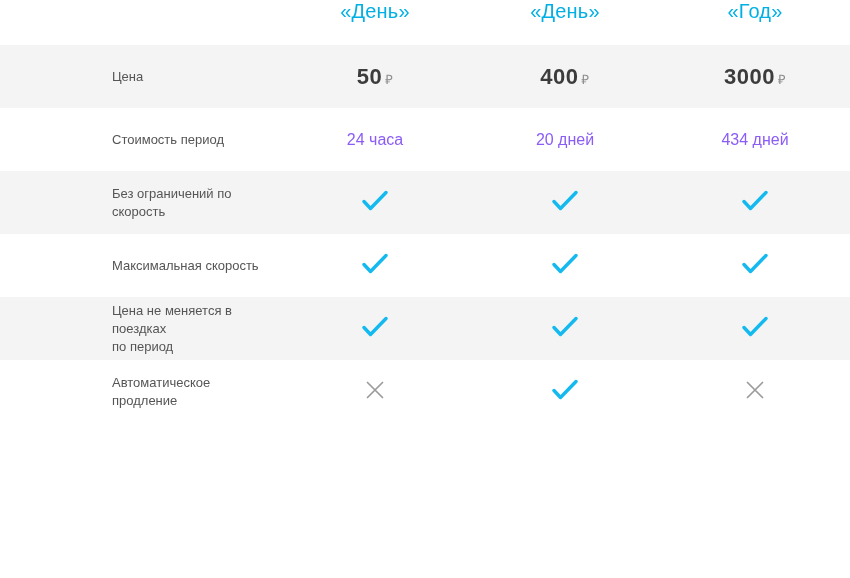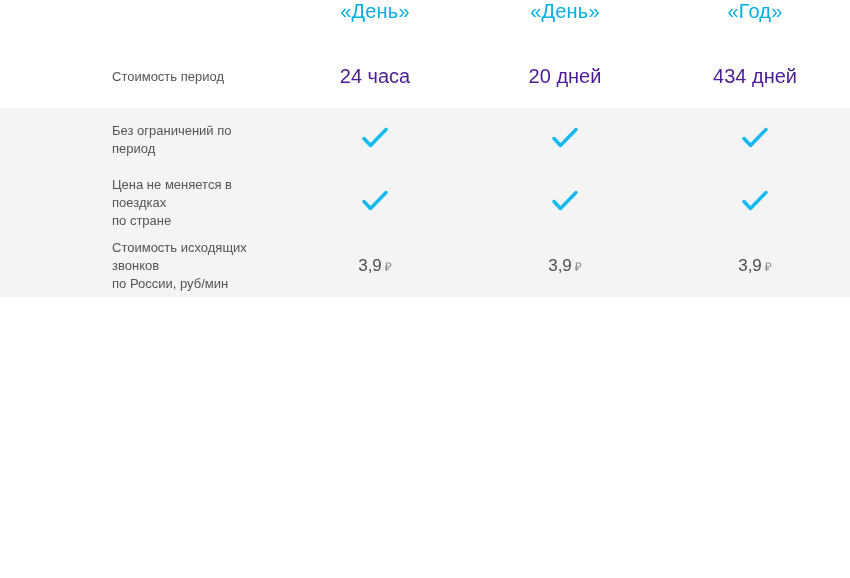--- a/index.html
+++ b/index.html
@@ -76,22 +76,22 @@
   }
   .price .rub {
     font-size: 13px;
     font-weight: normal;
     color: #8d8d8d;
     margin-left: 3px;
     vertical-align: baseline;
   }
 
   .period {
-    font-size: 20px;
-    color: #4c1d95;
+    font-size: 16px;
+    color: #8b5cf6;
   }
 
   .money {
     font-size: 17px;
     color: #4f4f4f;
   }
   .money .rub {
     font-size: 12px;
     color: #8d8d8d;
     margin-left: 3px;
@@ -124,54 +124,80 @@
     <tr>
       <th class="pad"></th>
       <th class="pad"></th>
       <th class="plan-name">«День»</th>
       <th class="plan-name">«День»</th>
       <th class="plan-name">«Год»</th>
 
     </tr>
   </thead>
   <tbody id="tbody">
+      <tr class="odd">
+        <td class="lead-pad"></td>
+        <td class="feature">Цена</td>
+        <td class="cell"><span class="price">50<span class="rub">₽</span></span></td>
+        <td class="cell"><span class="price">400<span class="rub">₽</span></span></td>
+        <td class="cell"><span class="price">3000<span class="rub">₽</span></span></td>
+      </tr>
       <tr class="even">
         <td class="lead-pad"></td>
         <td class="feature">Стоимость период</td>
         <td class="cell"><span class="period">24 часа</span></td>
         <td class="cell"><span class="period">20 дней</span></td>
         <td class="cell"><span class="period">434 дней</span></td>
       </tr>
       <tr class="odd">
         <td class="lead-pad"></td>
-        <td class="feature">Без ограничений по период</td>
+        <td class="feature">Без ограничений по скорость</td>
+        <td class="cell"><span class="mark"><svg width="26" height="22" viewBox="0 0 26 22" xmlns="http://www.w3.org/2000/svg">
+              <path d="M2 11.5 L8.5 18.5 L24 2.5" fill="none" stroke="#14b9ef" stroke-width="3.4" stroke-linecap="round" stroke-linejoin="round"></path>
+            </svg></span></td>
+        <td class="cell"><span class="mark"><svg width="26" height="22" viewBox="0 0 26 22" xmlns="http://www.w3.org/2000/svg">
+              <path d="M2 11.5 L8.5 18.5 L24 2.5" fill="none" stroke="#14b9ef" stroke-width="3.4" stroke-linecap="round" stroke-linejoin="round"></path>
+            </svg></span></td>
+        <td class="cell"><span class="mark"><svg width="26" height="22" viewBox="0 0 26 22" xmlns="http://www.w3.org/2000/svg">
+              <path d="M2 11.5 L8.5 18.5 L24 2.5" fill="none" stroke="#14b9ef" stroke-width="3.4" stroke-linecap="round" stroke-linejoin="round"></path>
+            </svg></span></td>
+      </tr>
+      <tr class="even">
+        <td class="lead-pad"></td>
+        <td class="feature">Максимальная скорость</td>
         <td class="cell"><span class="mark"><svg width="26" height="22" viewBox="0 0 26 22" xmlns="http://www.w3.org/2000/svg">
               <path d="M2 11.5 L8.5 18.5 L24 2.5" fill="none" stroke="#14b9ef" stroke-width="3.4" stroke-linecap="round" stroke-linejoin="round"></path>
             </svg></span></td>
         <td class="cell"><span class="mark"><svg width="26" height="22" viewBox="0 0 26 22" xmlns="http://www.w3.org/2000/svg">
               <path d="M2 11.5 L8.5 18.5 L24 2.5" fill="none" stroke="#14b9ef" stroke-width="3.4" stroke-linecap="round" stroke-linejoin="round"></path>
             </svg></span></td>
         <td class="cell"><span class="mark"><svg width="26" height="22" viewBox="0 0 26 22" xmlns="http://www.w3.org/2000/svg">
               <path d="M2 11.5 L8.5 18.5 L24 2.5" fill="none" stroke="#14b9ef" stroke-width="3.4" stroke-linecap="round" stroke-linejoin="round"></path>
             </svg></span></td>
       </tr>
       <tr class="odd">
         <td class="lead-pad"></td>
-        <td class="feature">Цена не меняется в поездках<span class="sub">по стране</span></td>
-        <td class="cell"><span class="mark"><svg width="26" height="22" viewBox="0 0 26 22" xmlns="http://www.w3.org/2000/svg">
-              <path d="M2 11.5 L8.5 18.5 L24 2.5" fill="none" stroke="#14b9ef" stroke-width="3.4" stroke-linecap="round" stroke-linejoin="round"></path>
-            </svg></span></td>
-        <td class="cell"><span class="mark"><svg width="26" height="22" viewBox="0 0 26 22" xmlns="http://www.w3.org/2000/svg">
-              <path d="M2 11.5 L8.5 18.5 L24 2.5" fill="none" stroke="#14b9ef" stroke-width="3.4" stroke-linecap="round" stroke-linejoin="round"></path>
-            </svg></span></td>
-        <td class="cell"><span class="mark"><svg width="26" height="22" viewBox="0 0 26 22" xmlns="http://www.w3.org/2000/svg">
-              <path d="M2 11.5 L8.5 18.5 L24 2.5" fill="none" stroke="#14b9ef" stroke-width="3.4" stroke-linecap="round" stroke-linejoin="round"></path>
-            </svg></span></td>
-      </tr>
-      <tr class="odd">
-        <td class="lead-pad"></td>
-        <td class="feature">Стоимость исходящих звонков<span class="sub">по России, руб/мин</span></td>
-        <td class="cell"><span class="money">3,9<span class="rub">₽</span></span></td>
-        <td class="cell"><span class="money">3,9<span class="rub">₽</span></span></td>
-        <td class="cell"><span class="money">3,9<span class="rub">₽</span></span></td>
+        <td class="feature">Цена не меняется в поездках<span class="sub">по период</span></td>
+        <td class="cell"><span class="mark"><svg width="26" height="22" viewBox="0 0 26 22" xmlns="http://www.w3.org/2000/svg">
+              <path d="M2 11.5 L8.5 18.5 L24 2.5" fill="none" stroke="#14b9ef" stroke-width="3.4" stroke-linecap="round" stroke-linejoin="round"></path>
+            </svg></span></td>
+        <td class="cell"><span class="mark"><svg width="26" height="22" viewBox="0 0 26 22" xmlns="http://www.w3.org/2000/svg">
+              <path d="M2 11.5 L8.5 18.5 L24 2.5" fill="none" stroke="#14b9ef" stroke-width="3.4" stroke-linecap="round" stroke-linejoin="round"></path>
+            </svg></span></td>
+        <td class="cell"><span class="mark"><svg width="26" height="22" viewBox="0 0 26 22" xmlns="http://www.w3.org/2000/svg">
+              <path d="M2 11.5 L8.5 18.5 L24 2.5" fill="none" stroke="#14b9ef" stroke-width="3.4" stroke-linecap="round" stroke-linejoin="round"></path>
+            </svg></span></td>
+      </tr>
+      <tr class="even">
+        <td class="lead-pad"></td>
+        <td class="feature">Автоматическое продление</td>
+        <td class="cell"><span class="mark"><svg width="20" height="20" viewBox="0 0 20 20" xmlns="http://www.w3.org/2000/svg">
+              <path d="M2.5 2.5 L17.5 17.5 M17.5 2.5 L2.5 17.5" fill="none" stroke="#9b9b9b" stroke-width="1.7" stroke-linecap="round"></path>
+            </svg></span></td>
+        <td class="cell"><span class="mark"><svg width="26" height="22" viewBox="0 0 26 22" xmlns="http://www.w3.org/2000/svg">
+              <path d="M2 11.5 L8.5 18.5 L24 2.5" fill="none" stroke="#14b9ef" stroke-width="3.4" stroke-linecap="round" stroke-linejoin="round"></path>
+            </svg></span></td>
+        <td class="cell"><span class="mark"><svg width="20" height="20" viewBox="0 0 20 20" xmlns="http://www.w3.org/2000/svg">
+              <path d="M2.5 2.5 L17.5 17.5 M17.5 2.5 L2.5 17.5" fill="none" stroke="#9b9b9b" stroke-width="1.7" stroke-linecap="round"></path>
+            </svg></span></td>
       </tr>
     </tbody>
 </table>
 
 </body></html>

